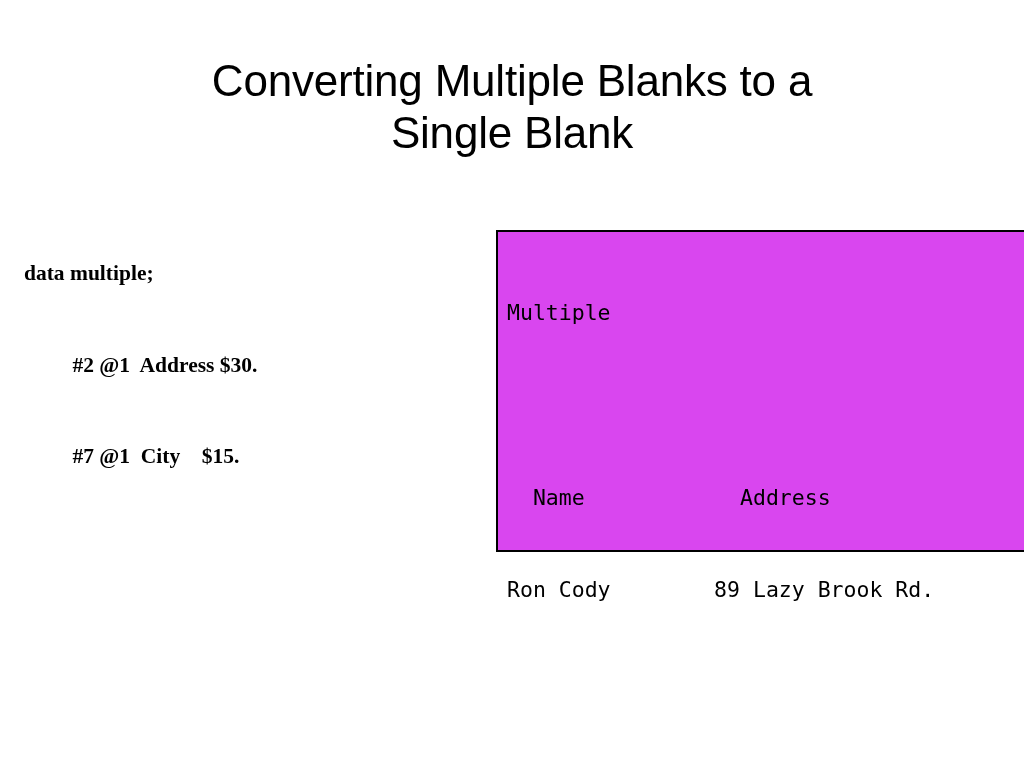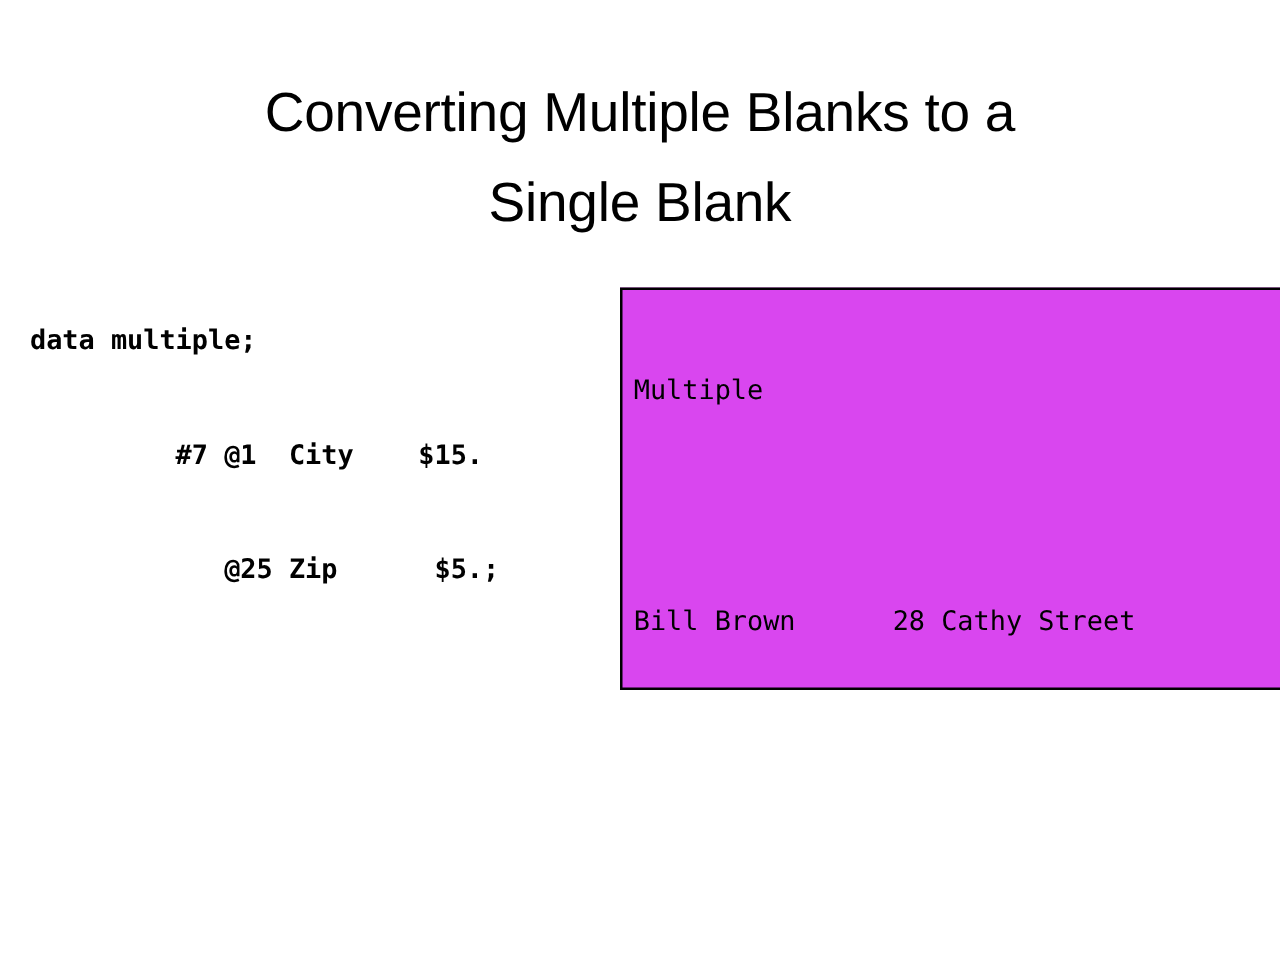--- a/index.html
+++ b/index.html
@@ -19,21 +19,21 @@
 
   
   #slide-title {
     position: absolute;
     left: 0;
     top: 26px;
     width: 1024px;
     text-align: center;
     font-family: "Liberation Sans", sans-serif;
     font-size: 44px;
-    line-height: 72px;
+    line-height: 52px;
     font-weight: 400;
     letter-spacing: -0.2px;
     color: #000000;
     white-space: pre-line;
   }
 
   
   #code-block {
     position: absolute;
     left: 24px;
@@ -44,20 +44,21 @@
     line-height: 30.6px;
     font-weight: bold;
     color: #000000;
     white-space: pre;
     letter-spacing: 0px;
   }
   #code-block .code-line {
     display: block;
     height: 30.6px;
     white-space: pre;
+    font-family: Liberation Serif, serif;
   }
 
   
   #output-box {
     position: absolute;
     left: 496px;
     top: 230px;
     width: 532px;
     height: 322px;
     box-sizing: border-box;
@@ -83,22 +84,22 @@
 </style>
 </head>
 <body>
 
 <h1 id="slide-title">Converting Multiple Blanks to a
 Single Blank</h1>
 
 <div id="code-block">
 
   <code class="code-line">data multiple;</code>
+  <code class="code-line">         #2 @1  Address $30.</code>
   <code class="code-line">         #7 @1  City    $15.</code>
-  <code class="code-line">            @25 Zip      $5.;</code>
 
   
 
   
 
   
 
   
   
   
@@ -106,20 +107,21 @@
   
   
   
   
 </div>
 
 <div id="output-box">
   <div id="output-listing">
     <code class="out-line">Multiple</code>
     <code class="out-line"></code>
-    <code class="out-line">Bill Brown      28 Cathy Street</code>
+    <code class="out-line">  Name            Address</code>
+    <code class="out-line">Ron Cody        89 Lazy Brook Rd.</code>
     <code class="out-line"></code>
     
     
     
     
   </div>
 </div>
 
 </body></html>

